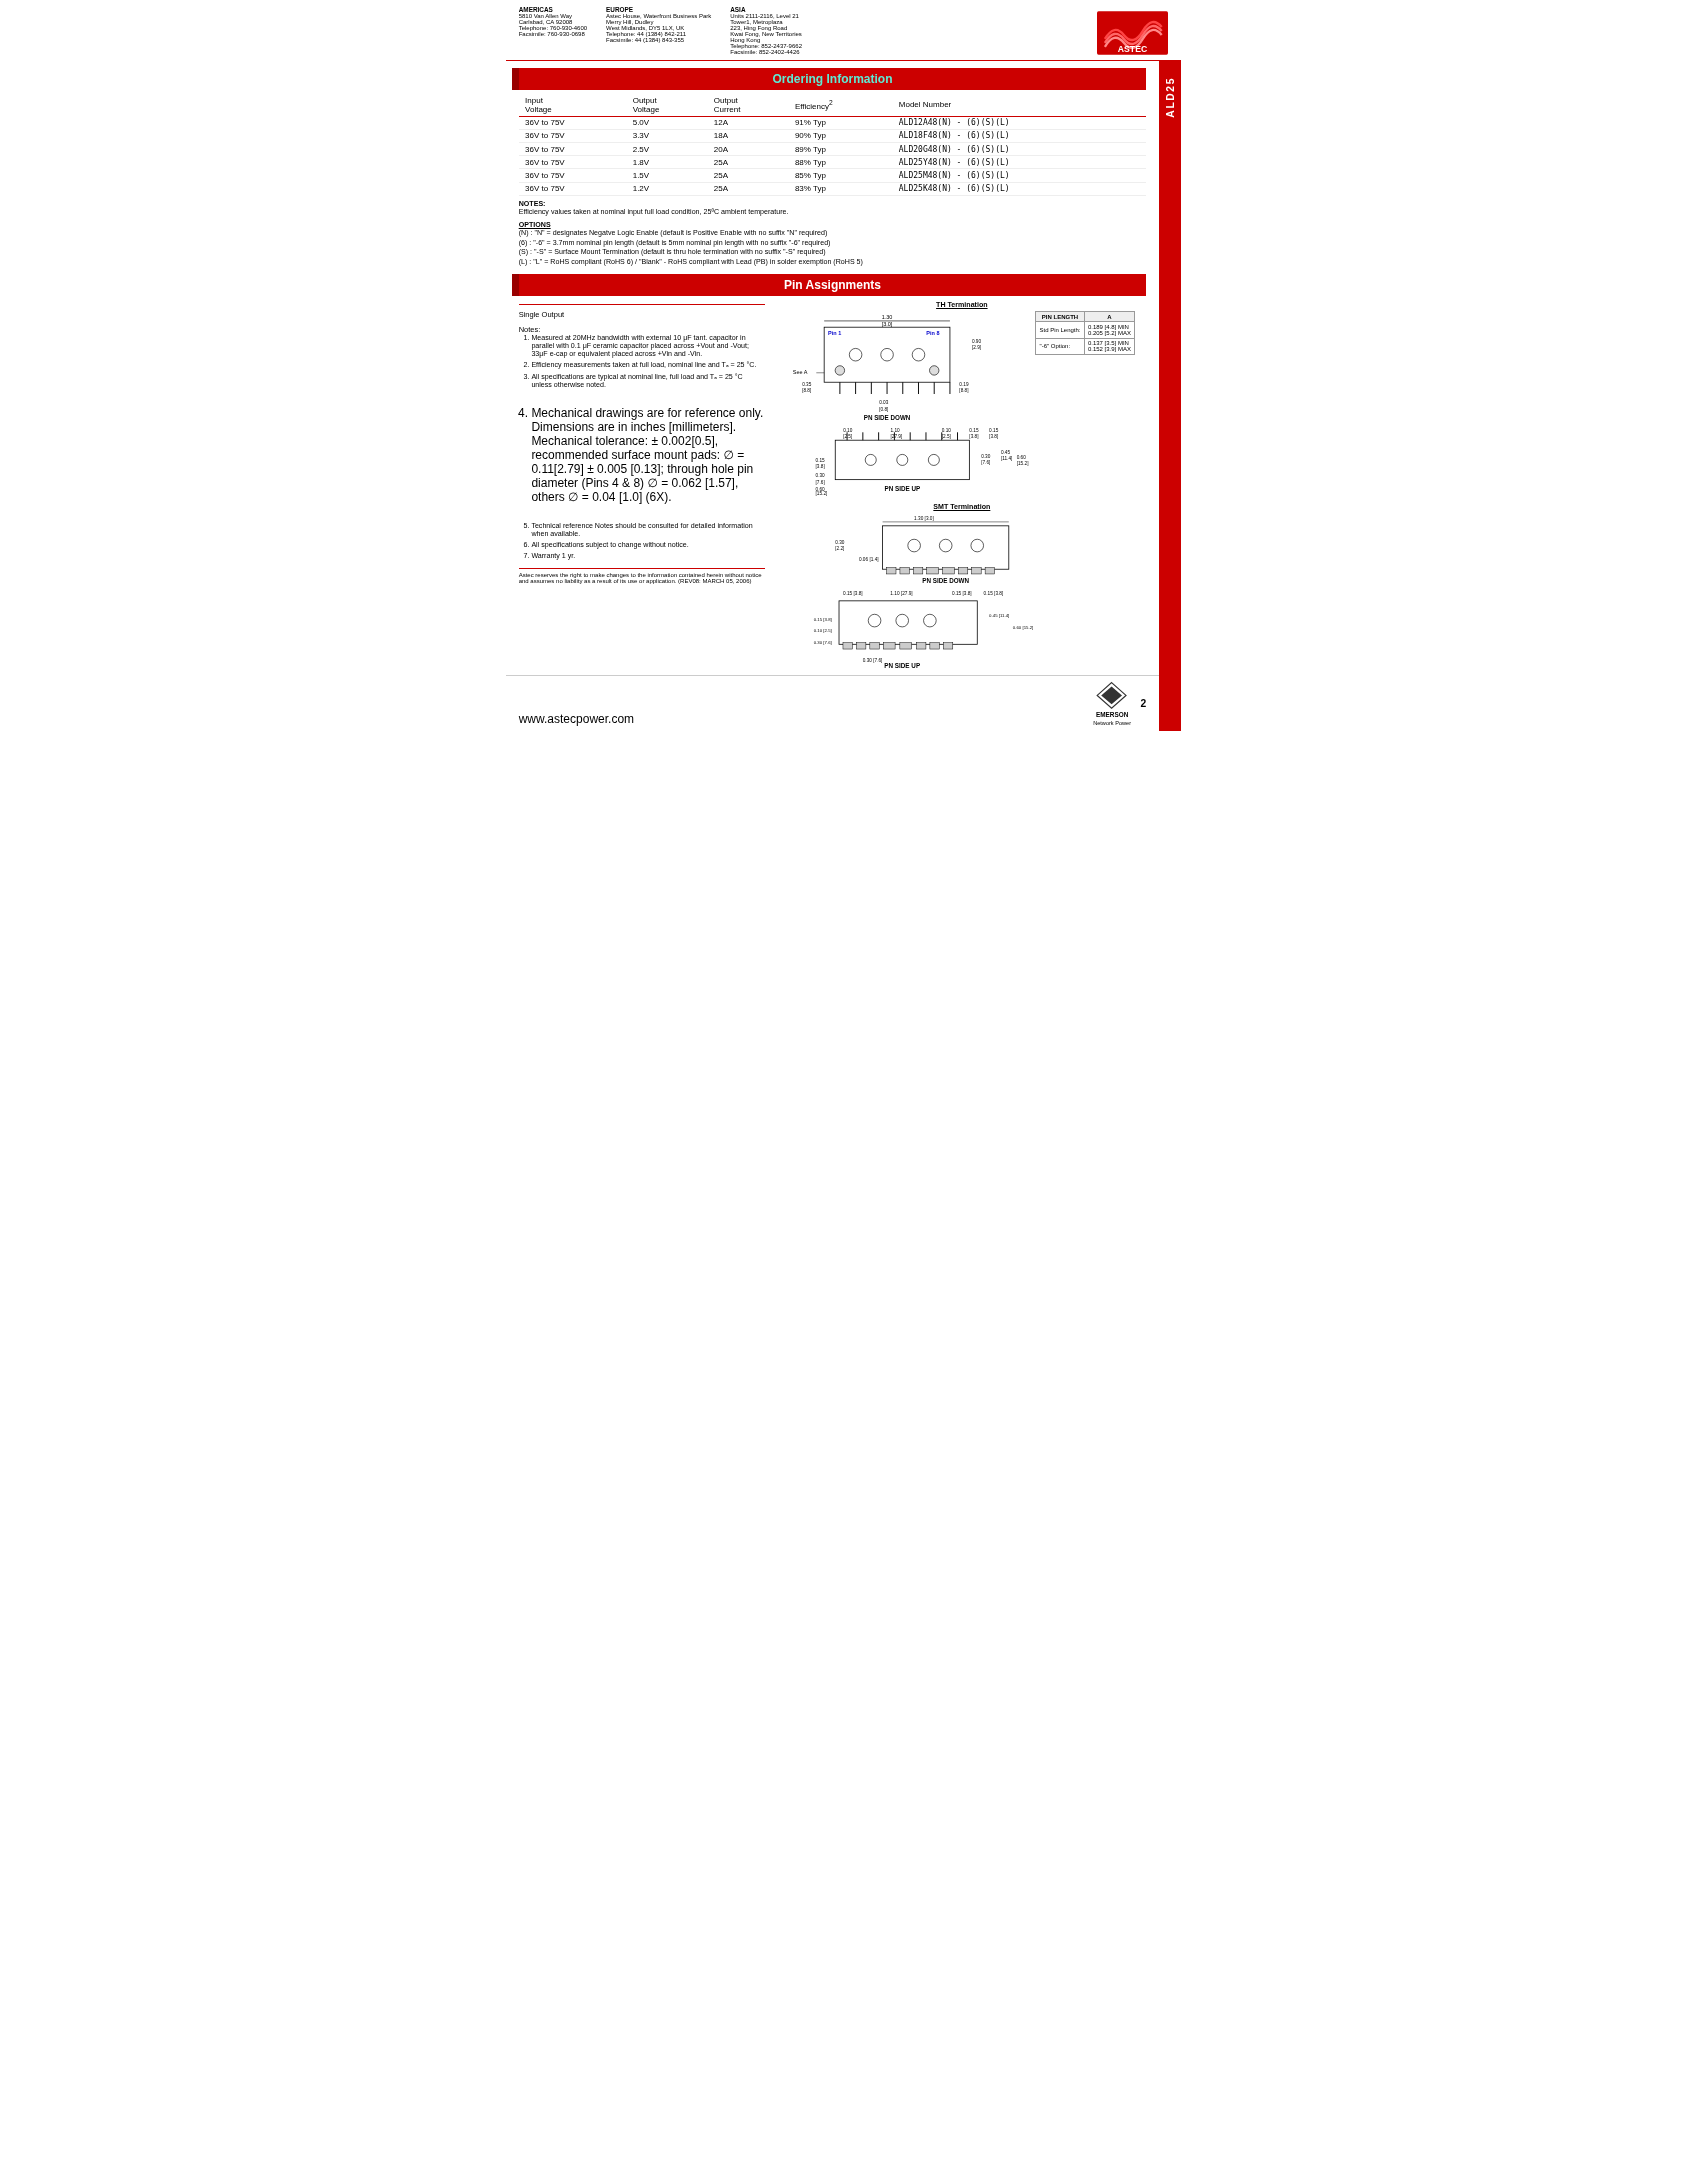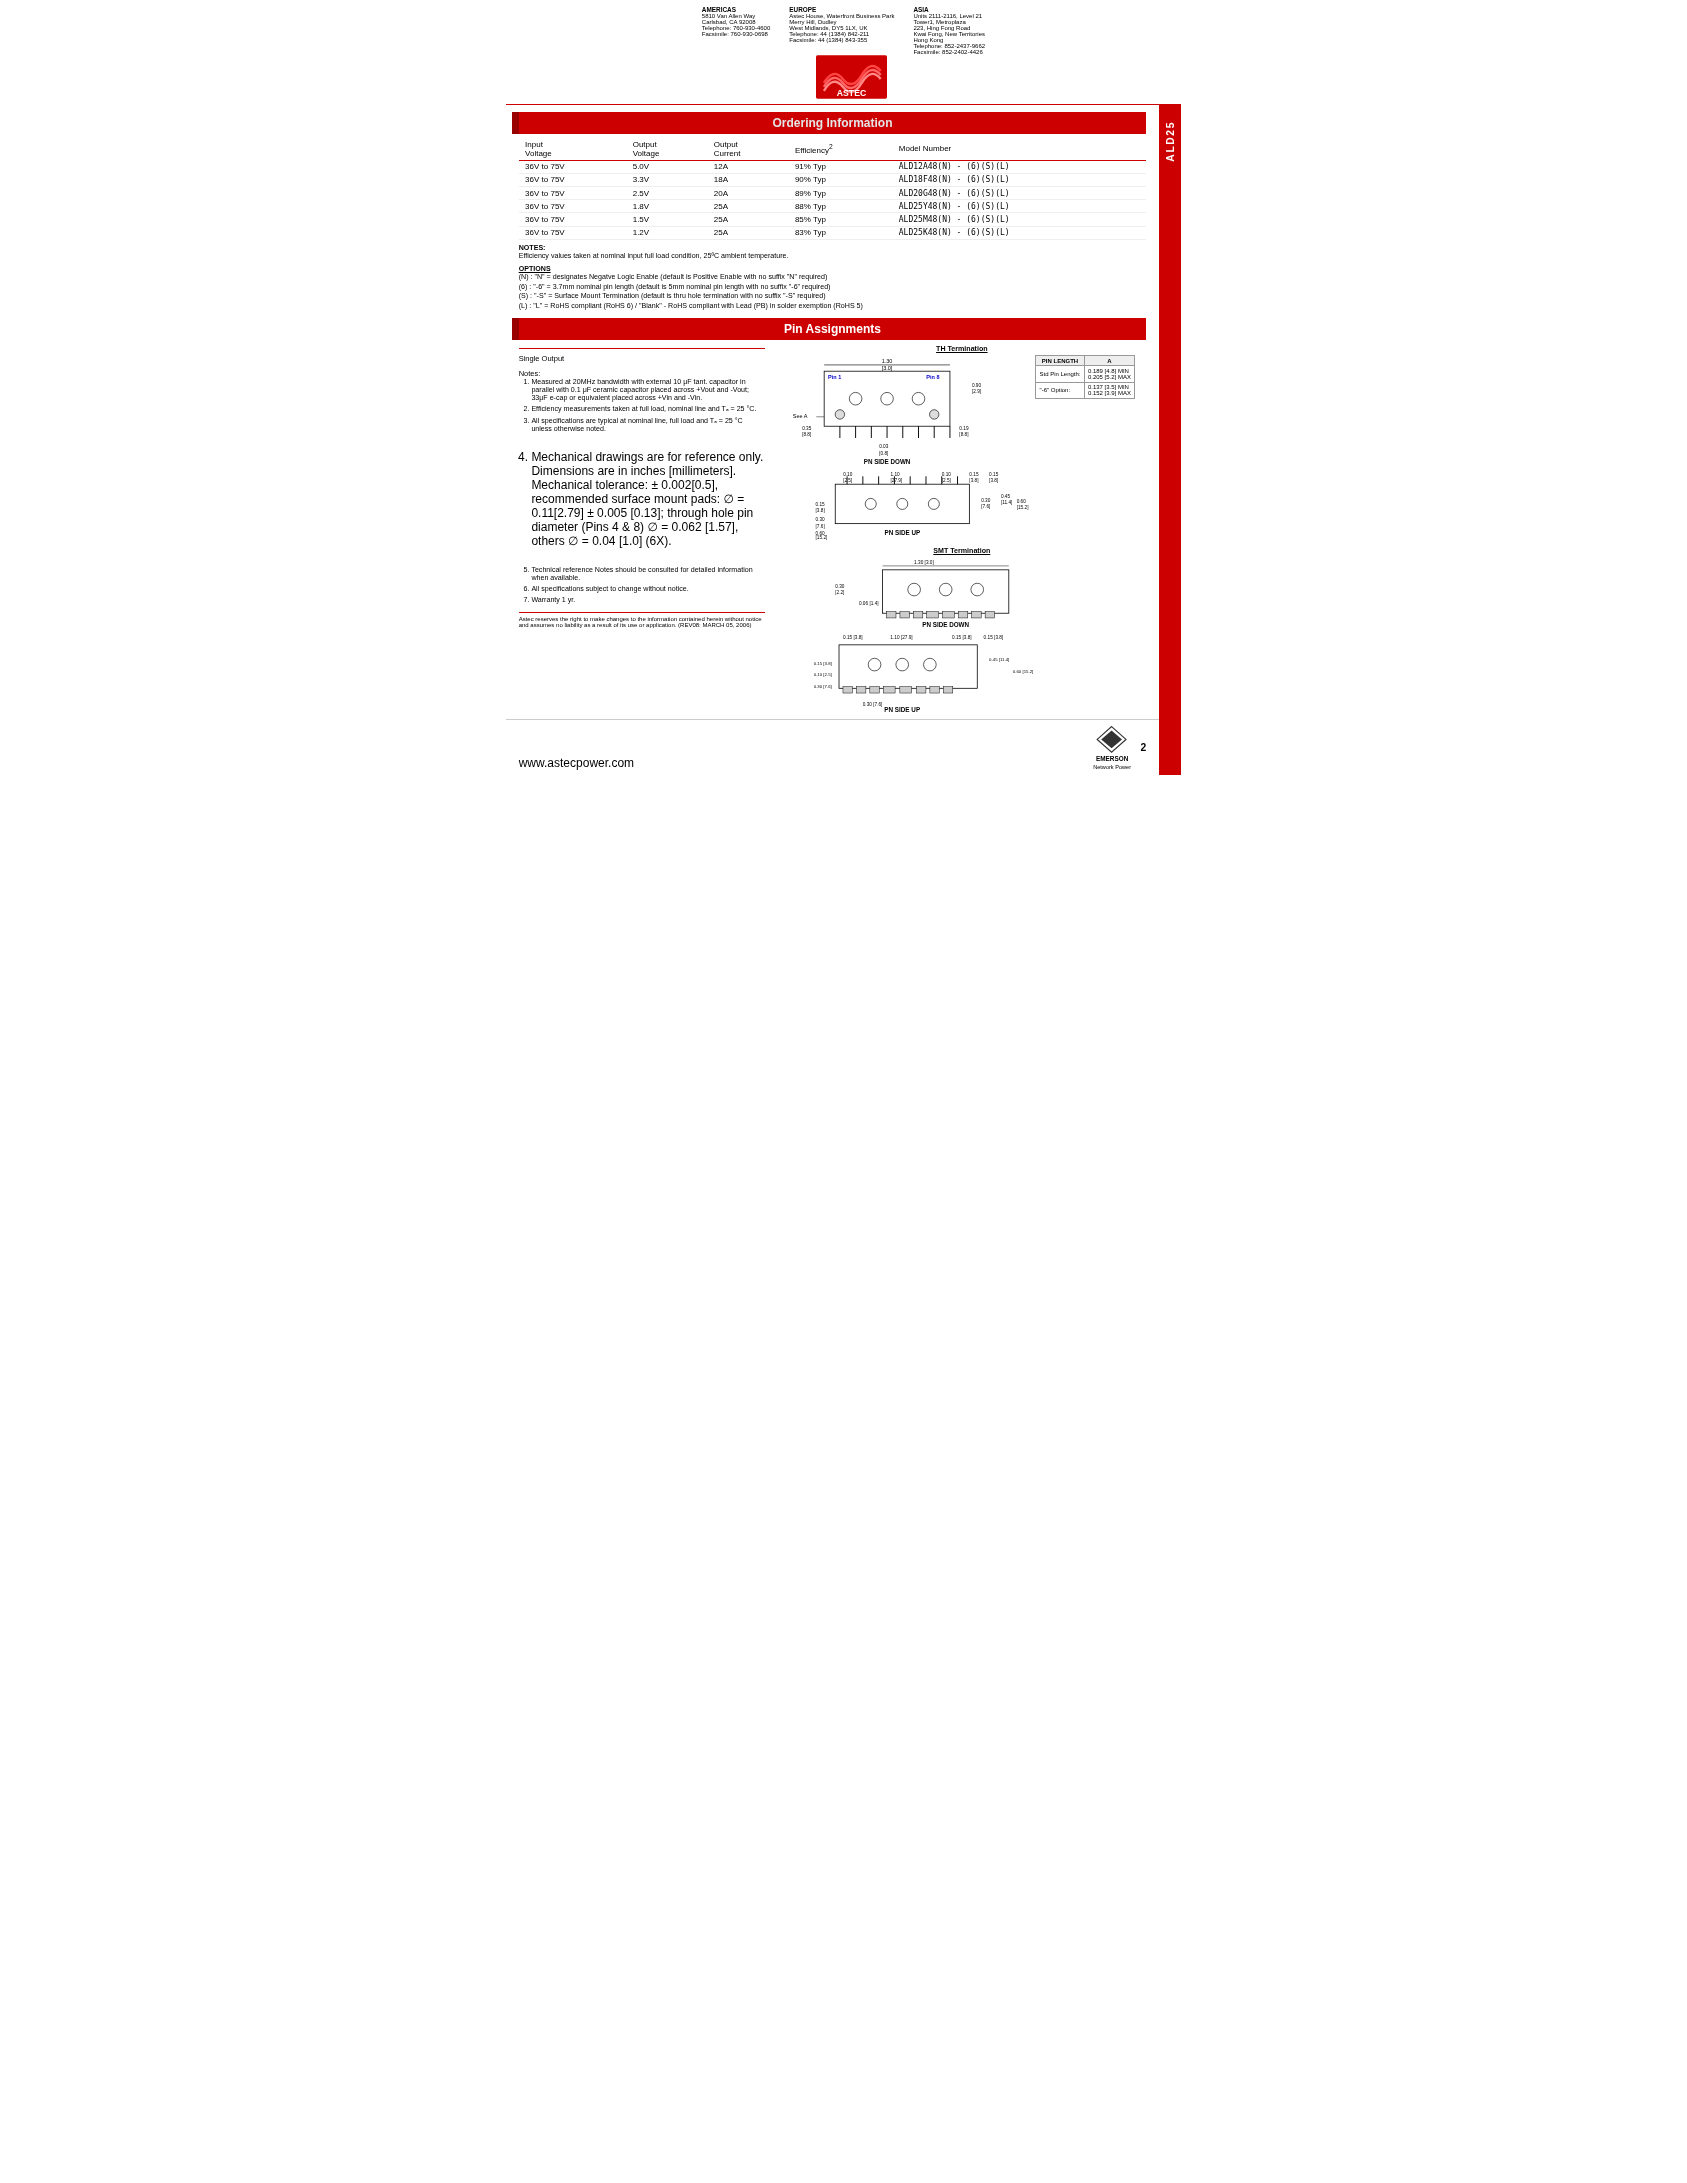--- a/index.html
+++ b/index.html
@@ -29,21 +29,21 @@
       padding: 1.6px 6.4px;
       text-align: left;
     }
     .ordering-table tbody tr {
       border-bottom: 0.8px solid #eee;
     }
   </style>
 </head>
 <body>
 
-<div style="display:flex; justify-content:space-between; align-items:center; padding: 6.4px 12.7px 4.8px 12.7px; border-bottom: 1.6px solid #c00; flex-direction: column;">
+<div style="display:flex; justify-content:space-between; align-items:flex-end; padding: 6.4px 12.7px 4.8px 12.7px; border-bottom: 1.6px solid #c00;">
   <div style="display:flex; gap:19px; font-size:6px;">
     <div>
       <div style="font-weight:bold; font-size:6.4px;">AMERICAS</div>
       <div>5810 Van Allen Way</div>
       <div>Carlsbad, CA 92008</div>
       <div>Telephone: 760-930-4600</div>
       <div>Facsimile: 760-930-0698</div>
     </div>
     <div>
       <div style="font-weight:bold; font-size:6.4px;">EUROPE</div>
@@ -76,21 +76,21 @@
 
       <text x="45" y="52" fill="white" font-size="11" font-weight="bold" text-anchor="middle" font-family="Arial">ASTEC</text>
     </svg>
   </div>
 </div>
 
 <div style="display:flex;">
   <div style="flex:1; min-width:0;">
 
     <div style="padding: 0 12.7px;">
-      <div style="background:#c00; color:#e5e5e5; text-align:center; font-size:12px; font-weight:bold; padding:4px 16px; margin: 6.4px 0 4.8px 0; position:relative;">
+      <div style="background:#c00; color:#5eead4; text-align:center; font-size:12px; font-weight:bold; padding:4px 16px; margin: 6.4px 0 4.8px 0; position:relative;">
         <div style="position:absolute; left:-6.4px; top:0; bottom:0; width:6.4px; background:#900;"></div>
         <span>Ordering Information</span>
       </div>
 
       <table class="ordering-table">
         <thead>
           <tr>
             <th>Input<br>Voltage</th>
             <th>Output<br>Voltage</th>
             <th>Output<br>Current</th>

